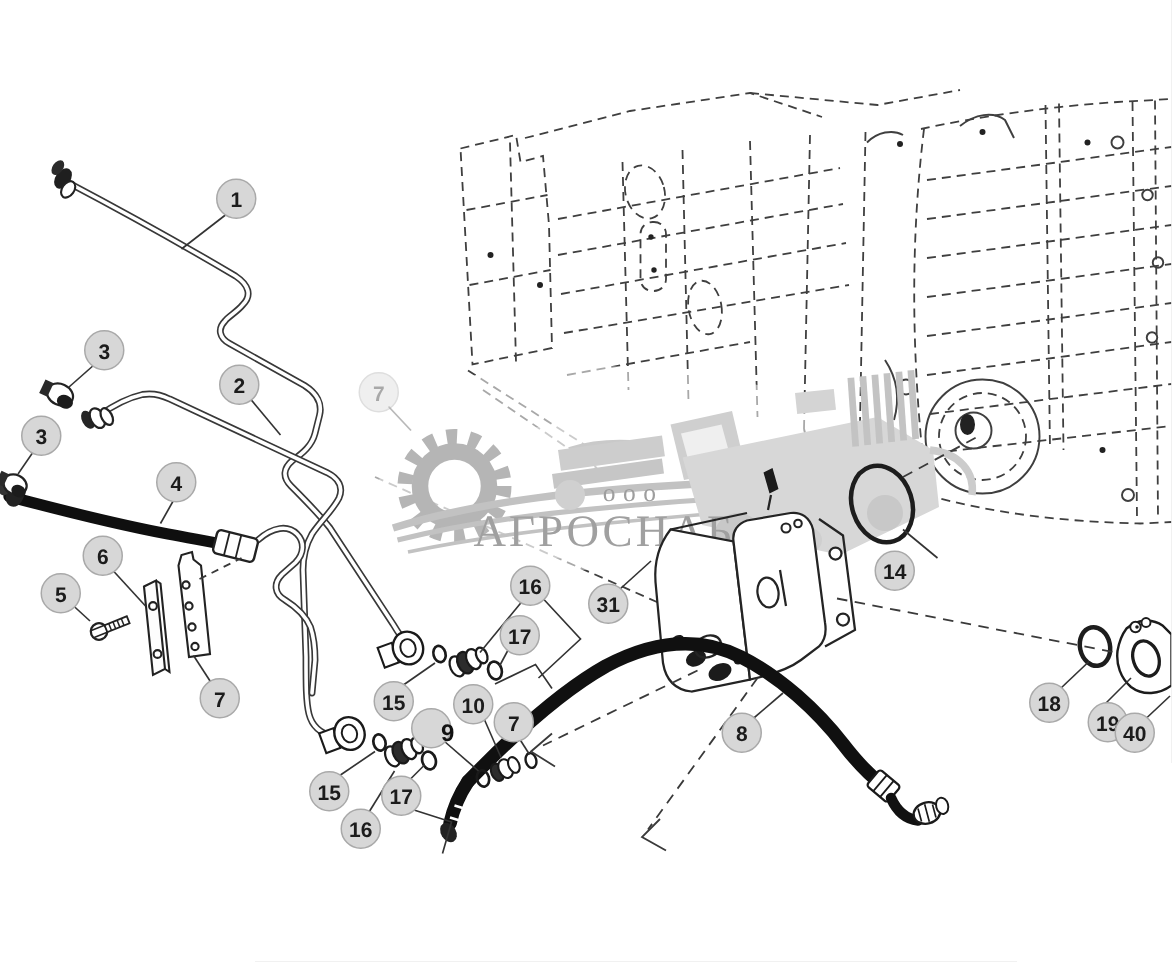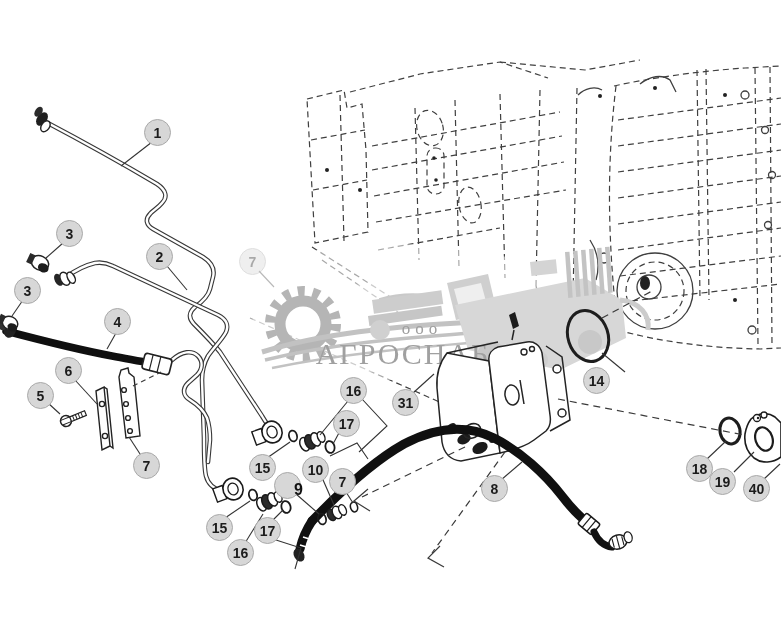--- a/index.html
+++ b/index.html
@@ -369,17 +369,17 @@
 <div class="callout" style="left:316px;top:470px">10</div>
 <div class="callout" style="left:343px;top:482px">7</div>
 <div class="callout" style="left:597px;top:381px">14</div>
 <div class="callout" style="left:263px;top:468px">15</div>
 <div class="callout" style="left:220px;top:528px">15</div>
 <div class="callout" style="left:354px;top:391px">16</div>
 <div class="callout" style="left:241px;top:553px">16</div>
 <div class="callout" style="left:347px;top:424px">17</div>
 <div class="callout" style="left:268px;top:531px">17</div>
 <div class="callout" style="left:700px;top:469px">18</div>
-<div class="callout" style="left:723px;top:482px">19</div>
+<div class="callout" style="left:739px;top:482px">19</div>
 <div class="callout" style="left:757px;top:489px">40</div>
 <div class="callout" style="left:406px;top:403px">31</div>
 
 </div>
 
 </body></html>

